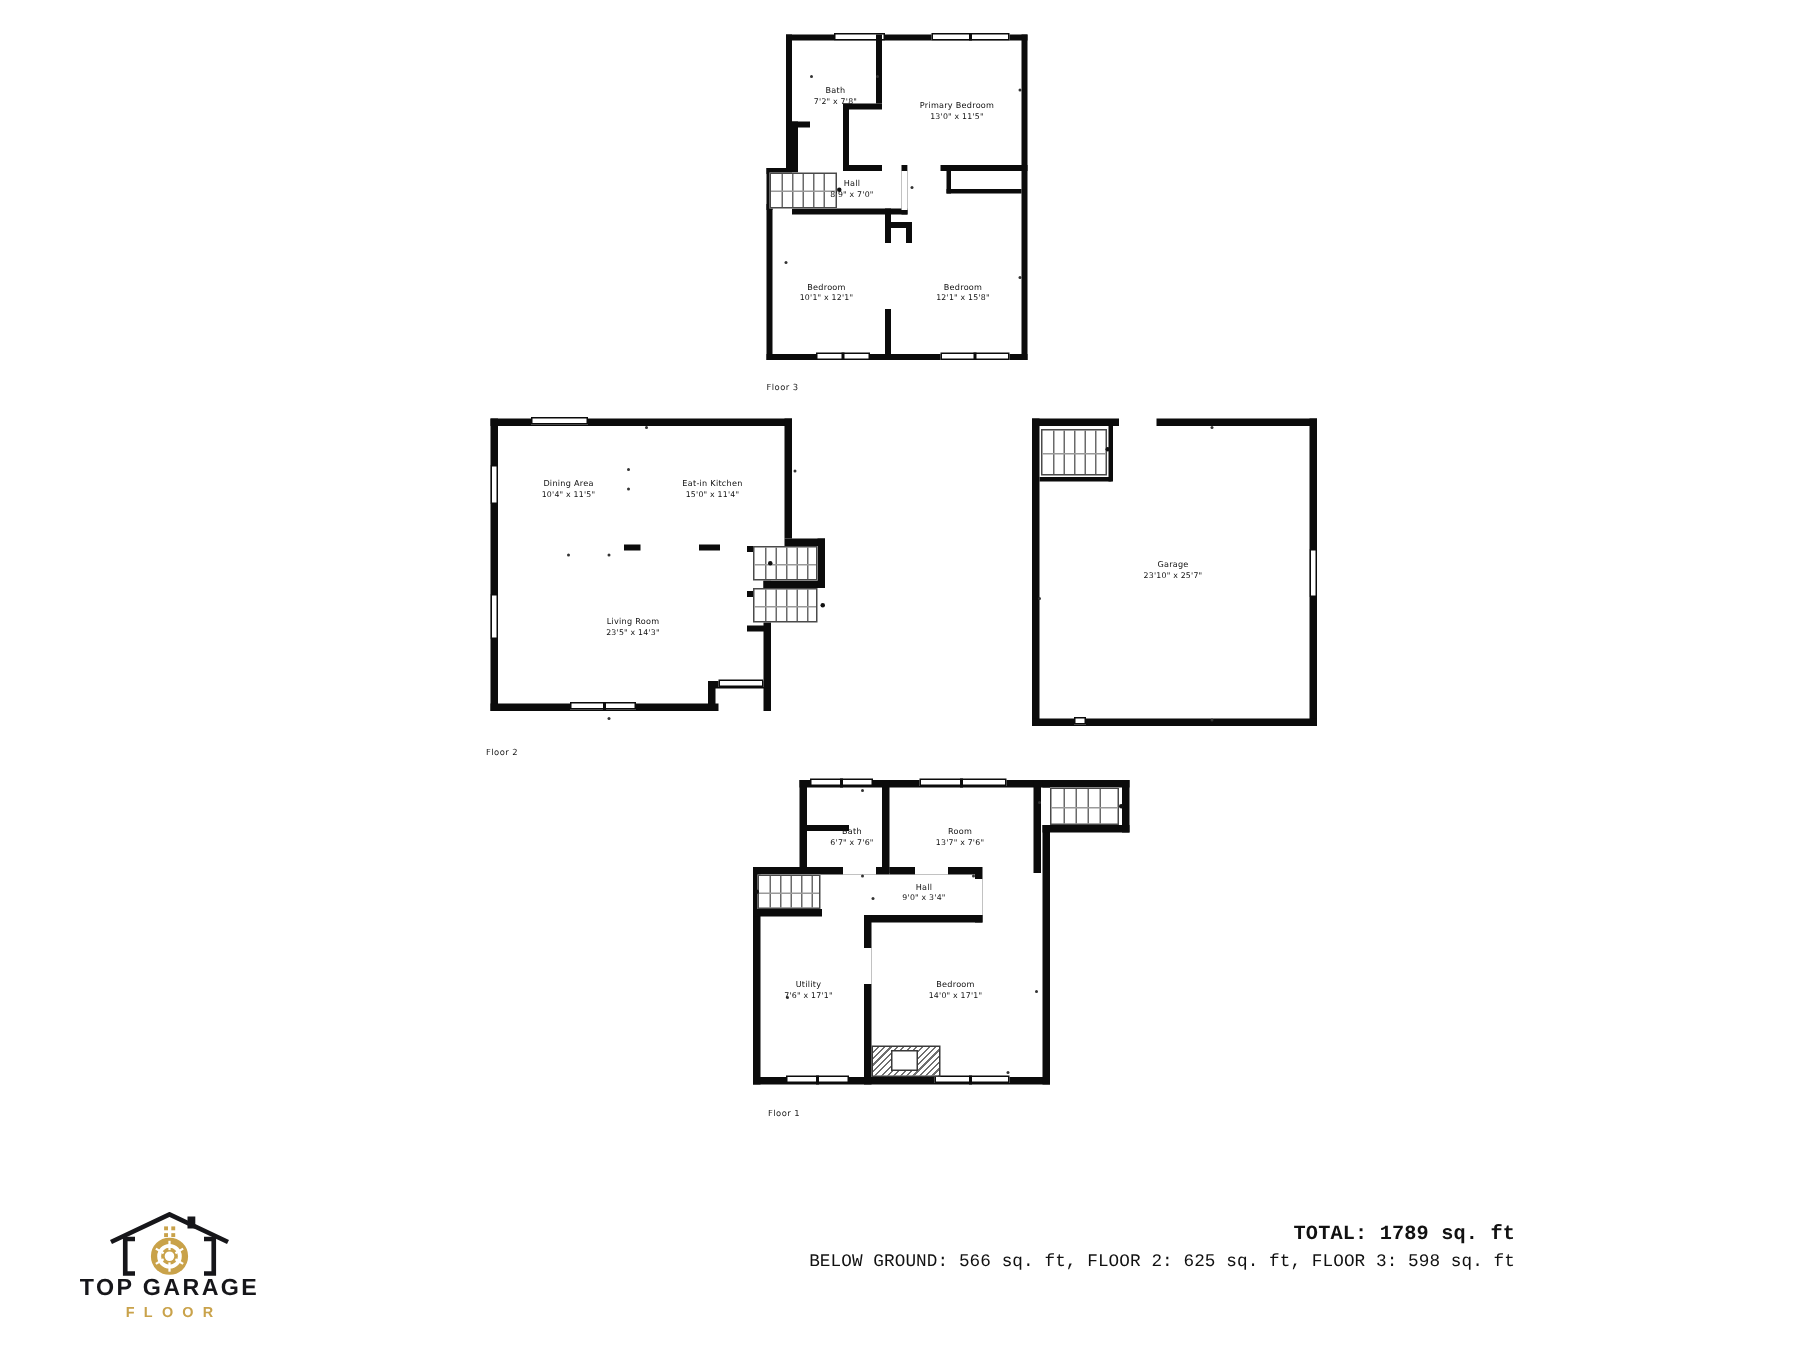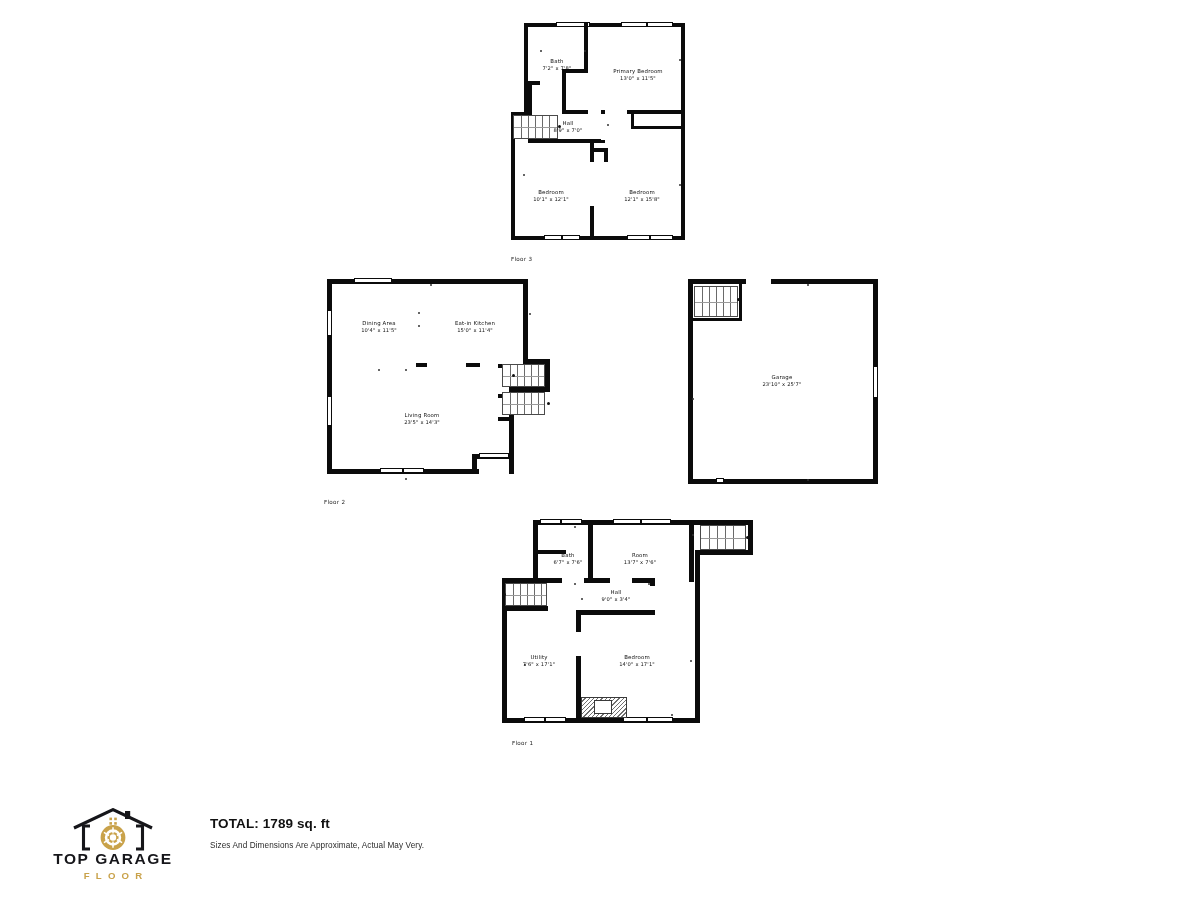--- a/index.html
+++ b/index.html
@@ -99,23 +99,23 @@
   #footer {
     position: absolute;
     left: 0; right: 0;
     top: 806px;
     height: 94px;
   }
   #summary {
     position: absolute;
     left: 210px; width: 800px;
     top: 10px;
-    text-align: left;
+    text-align: right;
     color: #111;
-    font-family: Liberation Sans, sans-serif;
+    font-family: Liberation Mono, monospace;
   }
   #summary .total {
     font-size: 13.5px; font-weight: bold; letter-spacing: .1px;
     margin-bottom: 2px;
   }
   #summary .line {
     font-size: 11.8px; letter-spacing: .05px; line-height: 1.42;
   }
   #summary .approx {
     margin-top: 10px;
@@ -454,17 +454,17 @@
             <line x1="33.9" y1="24.4" x2="39.1" y2="27.5"></line>
           </g>
         </svg>
       </div>
       <div class="brand">TOP GARAGE</div>
       <div class="sub">FLOOR</div>
     </div>
 
     <div id="summary">
       <div class="total">TOTAL: 1789 sq. ft</div>
-      <div class="approx">Sizes And Dimensions Are Approximate, Actual May Very.</div>
+      <div class="line">BELOW GROUND: 566 sq. ft, FLOOR 2: 625 sq. ft, FLOOR 3: 598 sq. ft</div>
     </div>
   </div>
 
 </div>
 
 </body></html>

